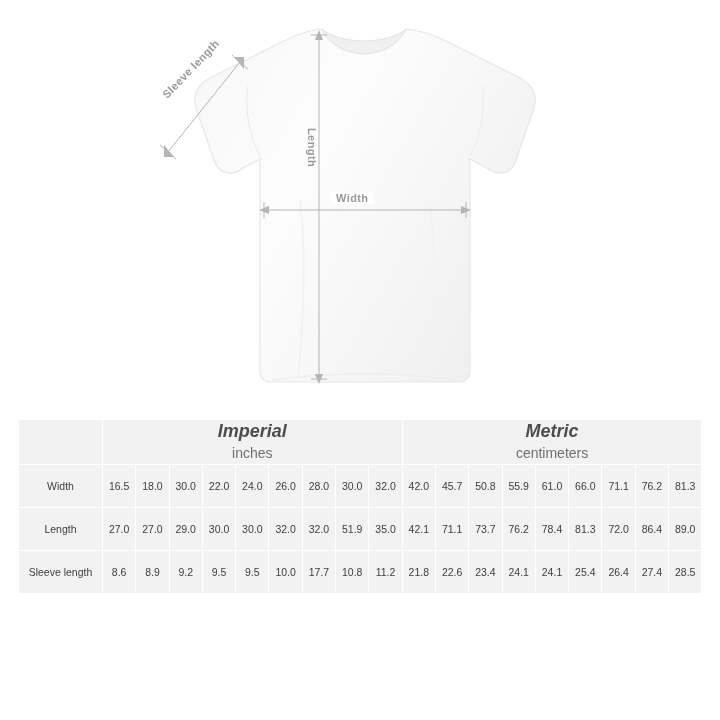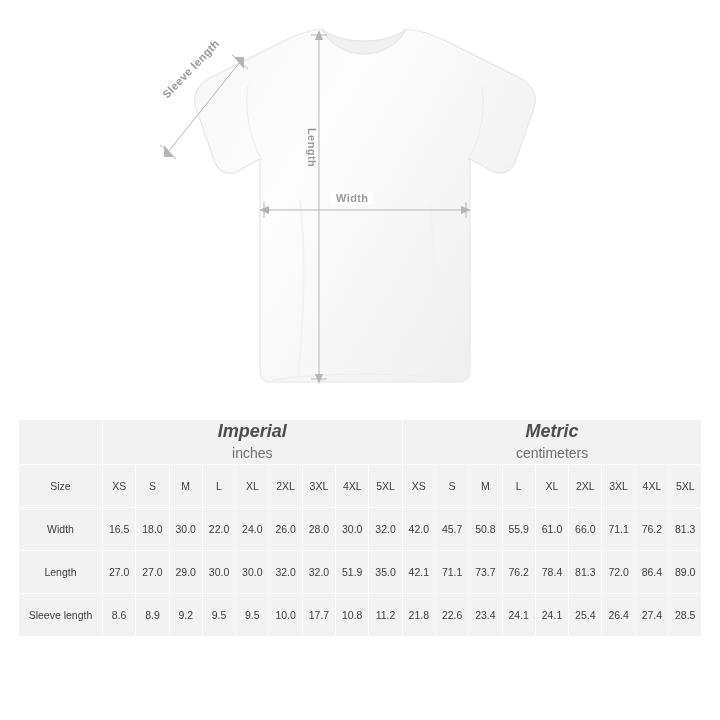--- a/index.html
+++ b/index.html
@@ -235,41 +235,20 @@
           <td class="sys-cell" colspan="9">
             <span class="sys-name">Imperial</span>
             <span class="sys-unit">inches</span>
           </td>
           <td class="sys-cell" colspan="9">
             <span class="sys-name">Metric</span>
             <span class="sys-unit">centimeters</span>
           </td>
         </tr>
 
-        <tr>
-          <td class="rowlabel">Size</td>
-          <td class="sizehead">XS</td>
-          <td class="sizehead">S</td>
-          <td class="sizehead">M</td>
-          <td class="sizehead">L</td>
-          <td class="sizehead">XL</td>
-          <td class="sizehead">2XL</td>
-          <td class="sizehead">3XL</td>
-          <td class="sizehead">4XL</td>
-          <td class="sizehead">5XL</td>
-          <td class="sizehead">XS</td>
-          <td class="sizehead">S</td>
-          <td class="sizehead">M</td>
-          <td class="sizehead">L</td>
-          <td class="sizehead">XL</td>
-          <td class="sizehead">2XL</td>
-          <td class="sizehead">3XL</td>
-          <td class="sizehead">4XL</td>
-          <td class="sizehead">5XL</td>
-        </tr>
 
         <tr>
           <td class="rowlabel">Width</td>
           <td class="valcell">16.5</td>
           <td class="valcell">18.0</td>
           <td class="valcell">30.0</td>
           <td class="valcell">22.0</td>
           <td class="valcell">24.0</td>
           <td class="valcell">26.0</td>
           <td class="valcell">28.0</td>

